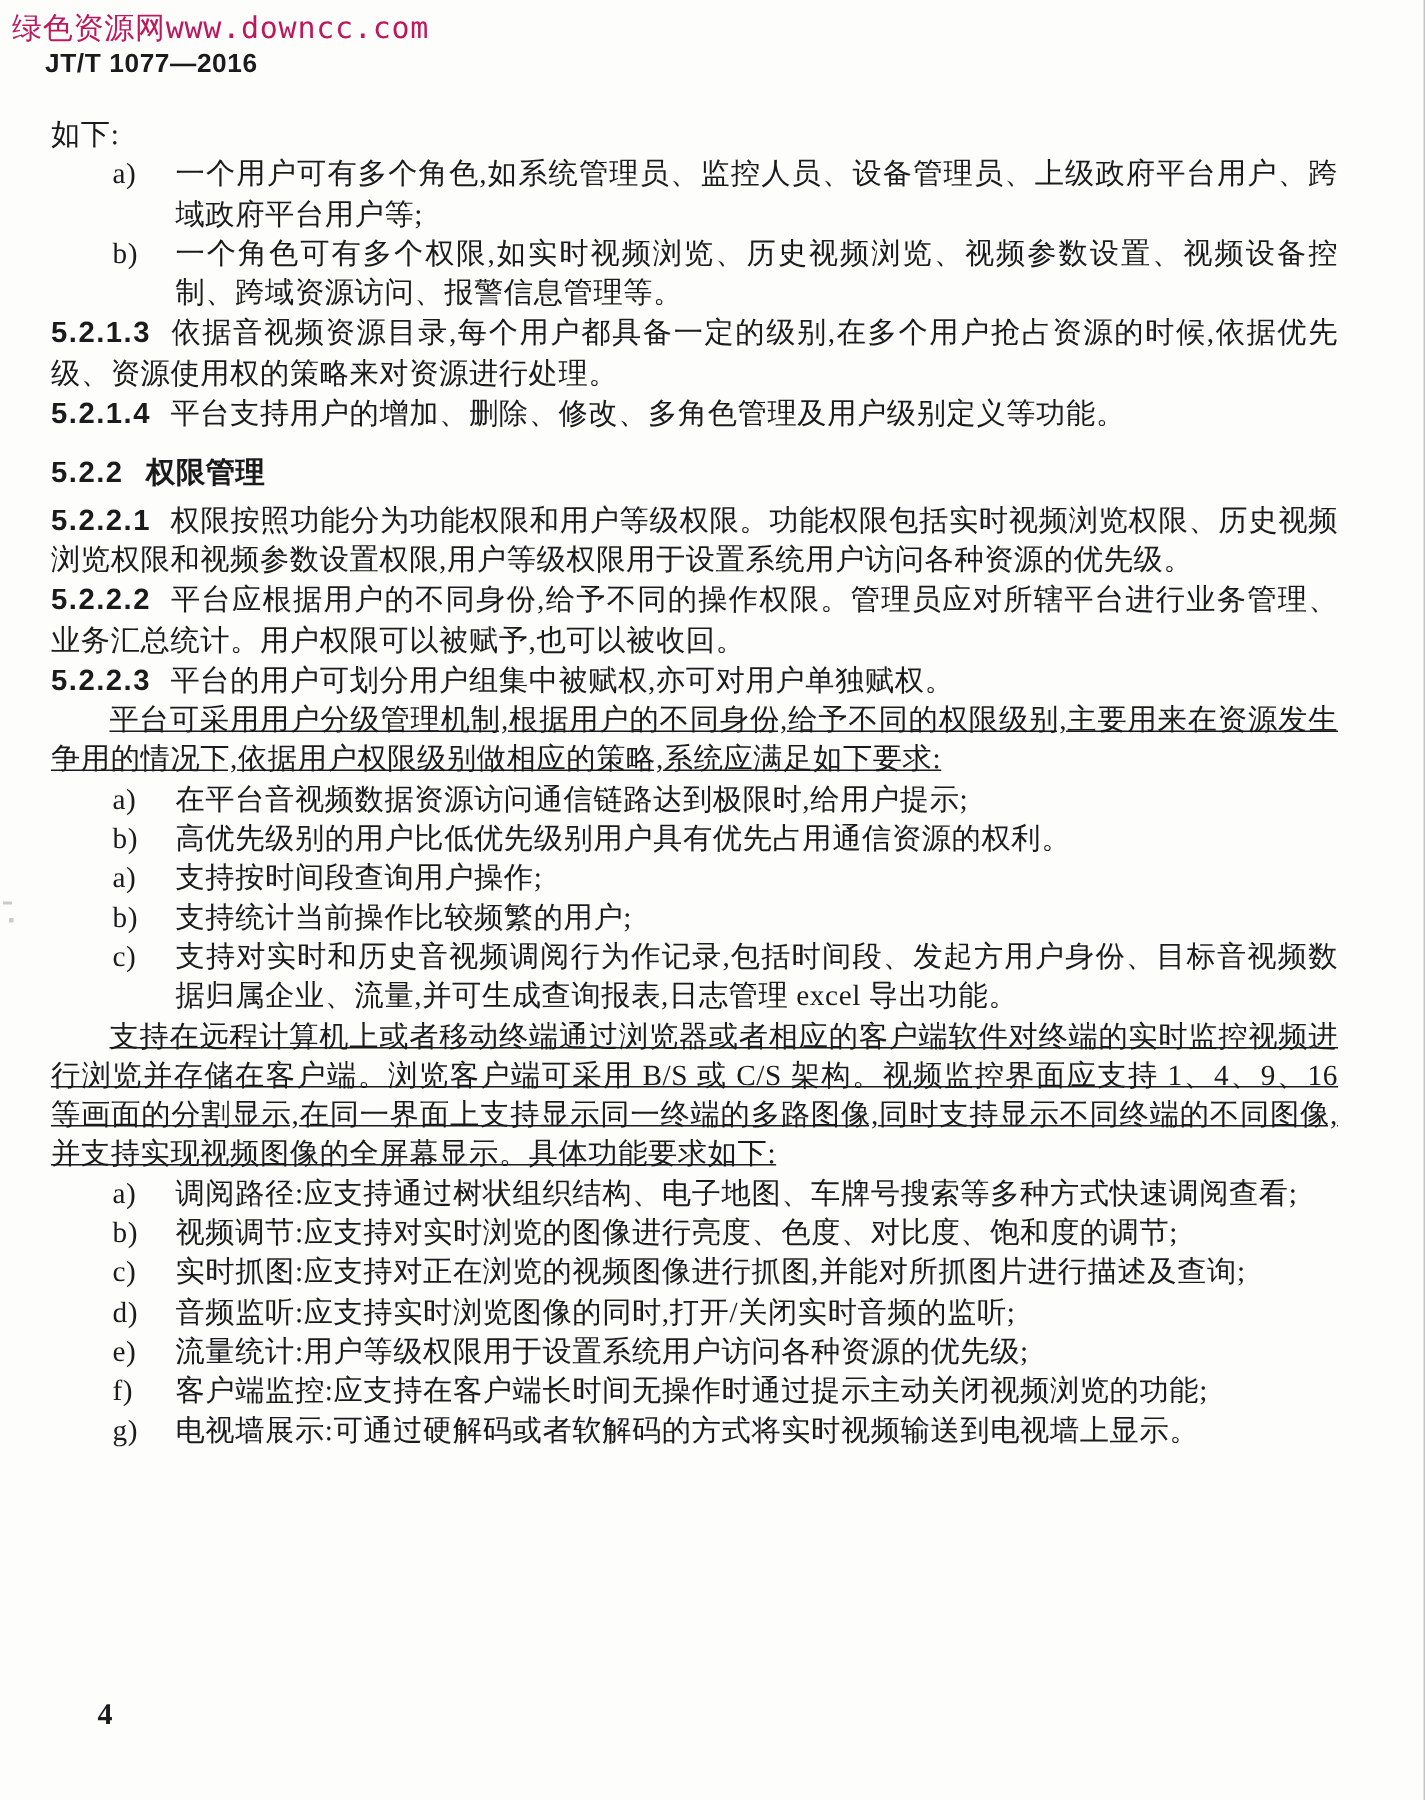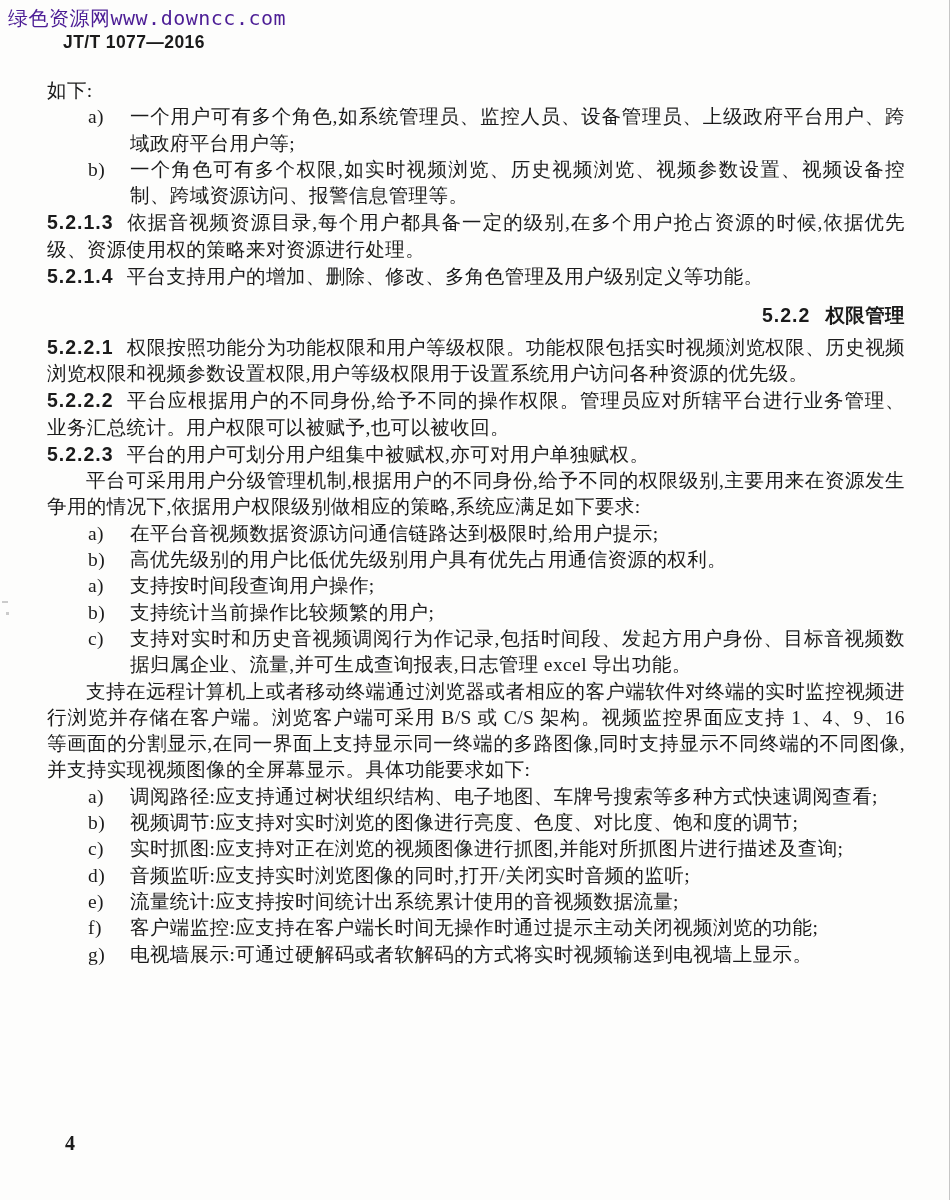--- a/index.html
+++ b/index.html
@@ -19,55 +19,54 @@
     top: 5px;
     left: 8px;
     font-family: "DejaVu Sans Mono", monospace;
     font-size: 20px;
     letter-spacing: 0.5px;
     white-space: nowrap;
   }
   .doc-code {
     position: absolute;
     top: 32px;
-    left: 63px;
+    left: 30px;
     font-family: "Liberation Sans", sans-serif;
     font-weight: bold;
     font-size: 17.5px;
     letter-spacing: 0.4px;
     text-align: right;
   }
   .doc-body {
     position: absolute;
     top: 78px;
-    left: 47px;
+    left: 34px;
     width: 858px;
   }
   .para {
     margin: 0;
     font-size: 19.5px;
     line-height: 26.3px;
     text-align: justify;
     letter-spacing: 0.4px;
   }
-  .para.indent { text-indent: 2em; }
+  .para.indent { text-indent: 2em; text-decoration: underline; }
   .clause-num {
     font-family: "Liberation Sans", sans-serif;
     font-weight: bold;
     letter-spacing: 1px;
     padding-right: 13px;
   }
   .heading {
     margin: 12px 0 5px 0;
     font-family: "Liberation Sans", sans-serif;
     font-weight: bold;
     font-size: 19.5px;
     line-height: 26.3px;
     letter-spacing: 0.4px;
-    text-align: right;
   }
   .heading .clause-num { padding-right: 15px; }
   .list-item {
     display: flex;
     font-size: 19.5px;
     line-height: 26.3px;
     letter-spacing: 0.4px;
   }
   .list-label {
     flex: 0 0 auto;
@@ -91,21 +90,21 @@
     background: #9a9a9a;
     opacity: 0.5;
   }
   .speck-1 { left: 2px; top: 601px; width: 6px; height: 2px; }
   .speck-2 { left: 6px; top: 612px; width: 3px; height: 3px; }
 </style>
 </head>
 <body>
 
 <div class="page">
-  <div class="watermark" style="color: #4c1d95; text-align: center;">绿色资源网www.downcc.com</div>
+  <div class="watermark" style="color: #be185d; text-align: center;">绿色资源网www.downcc.com</div>
   <div class="doc-code">JT/T 1077—2016</div>
   <div class="doc-body">
       <p class="para">如下:</p>
       <div class="list-item">
         <span class="list-label">a)</span>
         <span class="list-text">一个用户可有多个角色,如系统管理员、监控人员、设备管理员、上级政府平台用户、跨域政府平台用户等;</span>
       </div>
       <div class="list-item">
         <span class="list-label">b)</span>
         <span class="list-text">一个角色可有多个权限,如实时视频浏览、历史视频浏览、视频参数设置、视频设备控制、跨域资源访问、报警信息管理等。</span>
@@ -149,21 +148,21 @@
       <div class="list-item">
         <span class="list-label">c)</span>
         <span class="list-text">实时抓图:应支持对正在浏览的视频图像进行抓图,并能对所抓图片进行描述及查询;</span>
       </div>
       <div class="list-item">
         <span class="list-label">d)</span>
         <span class="list-text">音频监听:应支持实时浏览图像的同时,打开/关闭实时音频的监听;</span>
       </div>
       <div class="list-item">
         <span class="list-label">e)</span>
-        <span class="list-text">流量统计:应支持按时间统计出系统累计使用的音视频数据流量;</span>
+        <span class="list-text">流量统计:用户等级权限用于设置系统用户访问各种资源的优先级;</span>
       </div>
       <div class="list-item">
         <span class="list-label">f)</span>
         <span class="list-text">客户端监控:应支持在客户端长时间无操作时通过提示主动关闭视频浏览的功能;</span>
       </div>
       <div class="list-item">
         <span class="list-label">g)</span>
         <span class="list-text">电视墙展示:可通过硬解码或者软解码的方式将实时视频输送到电视墙上显示。</span>
       </div>
     </div>

